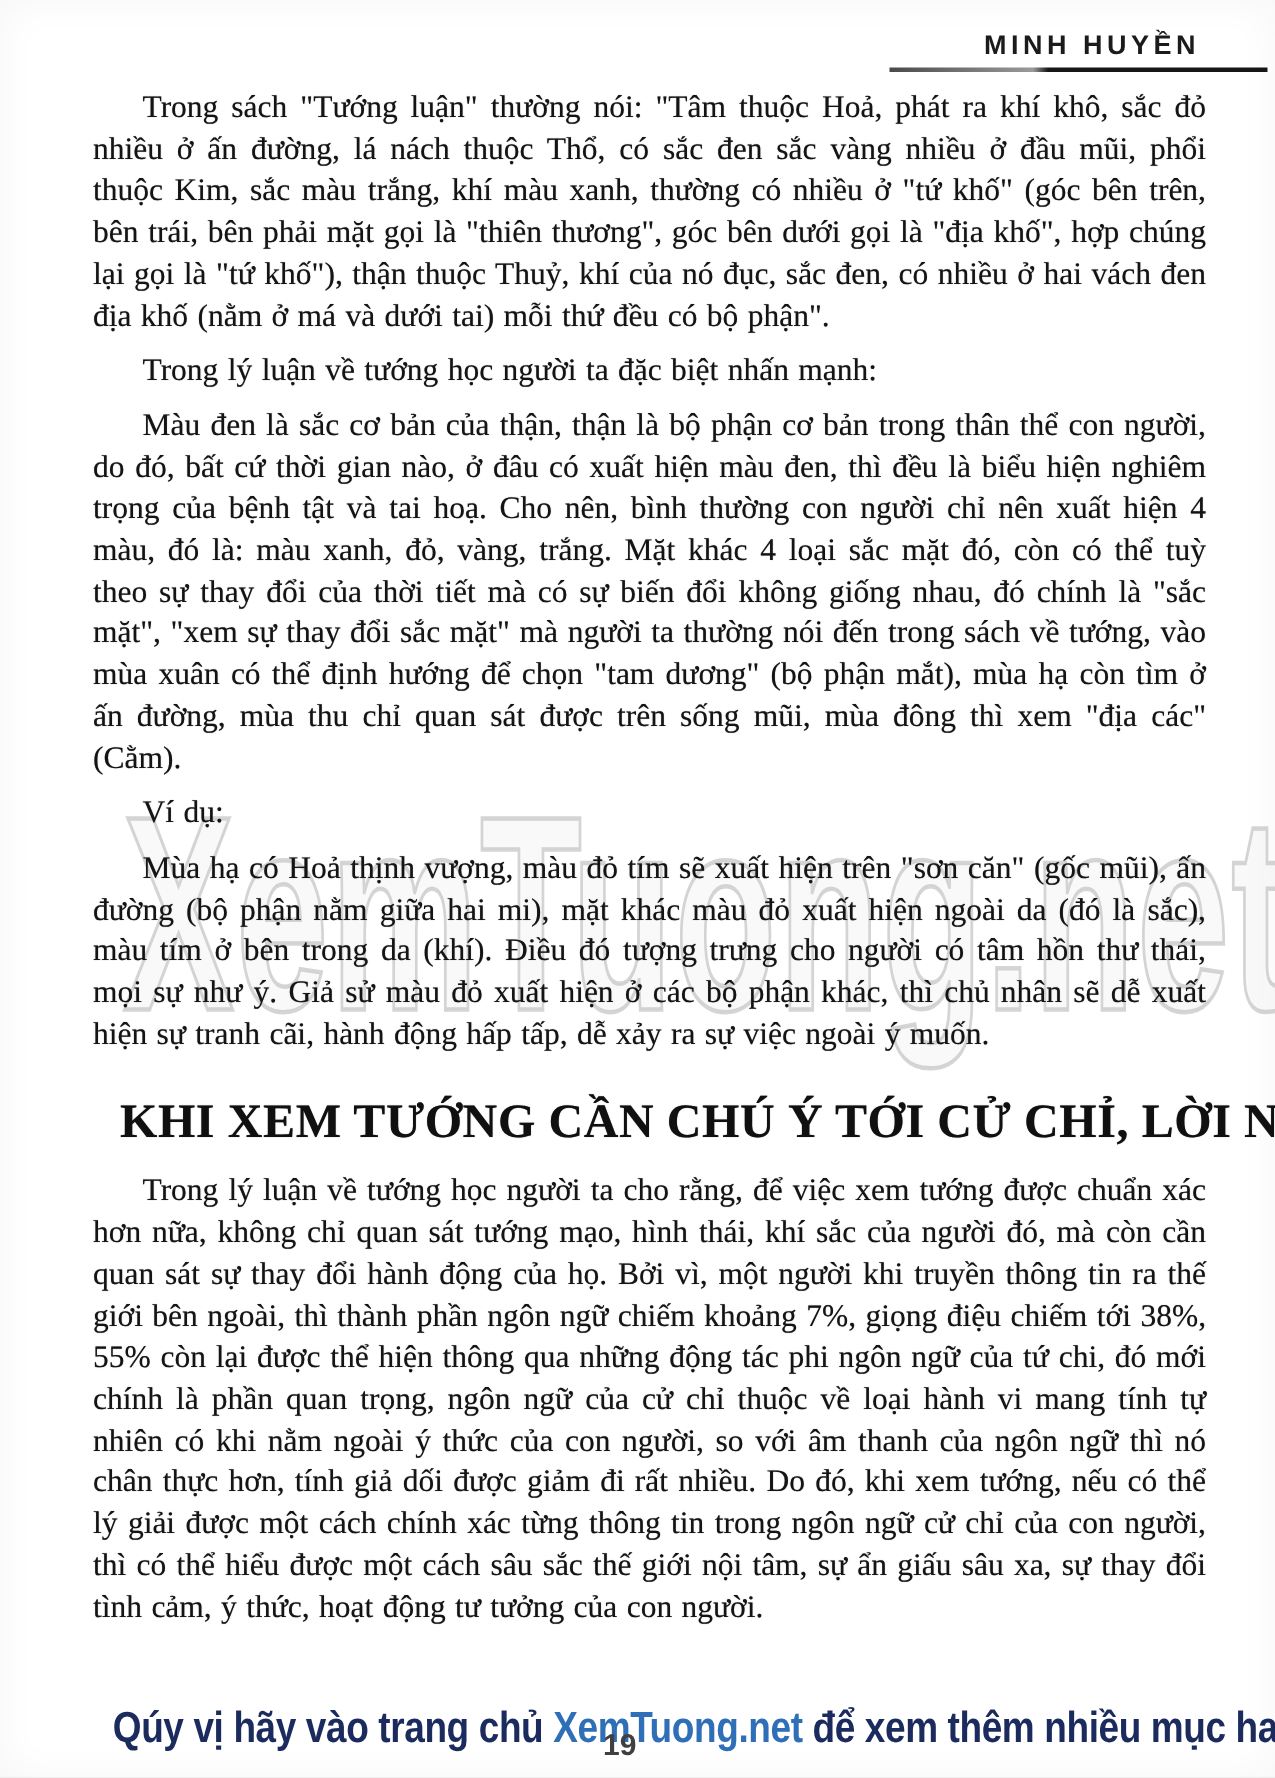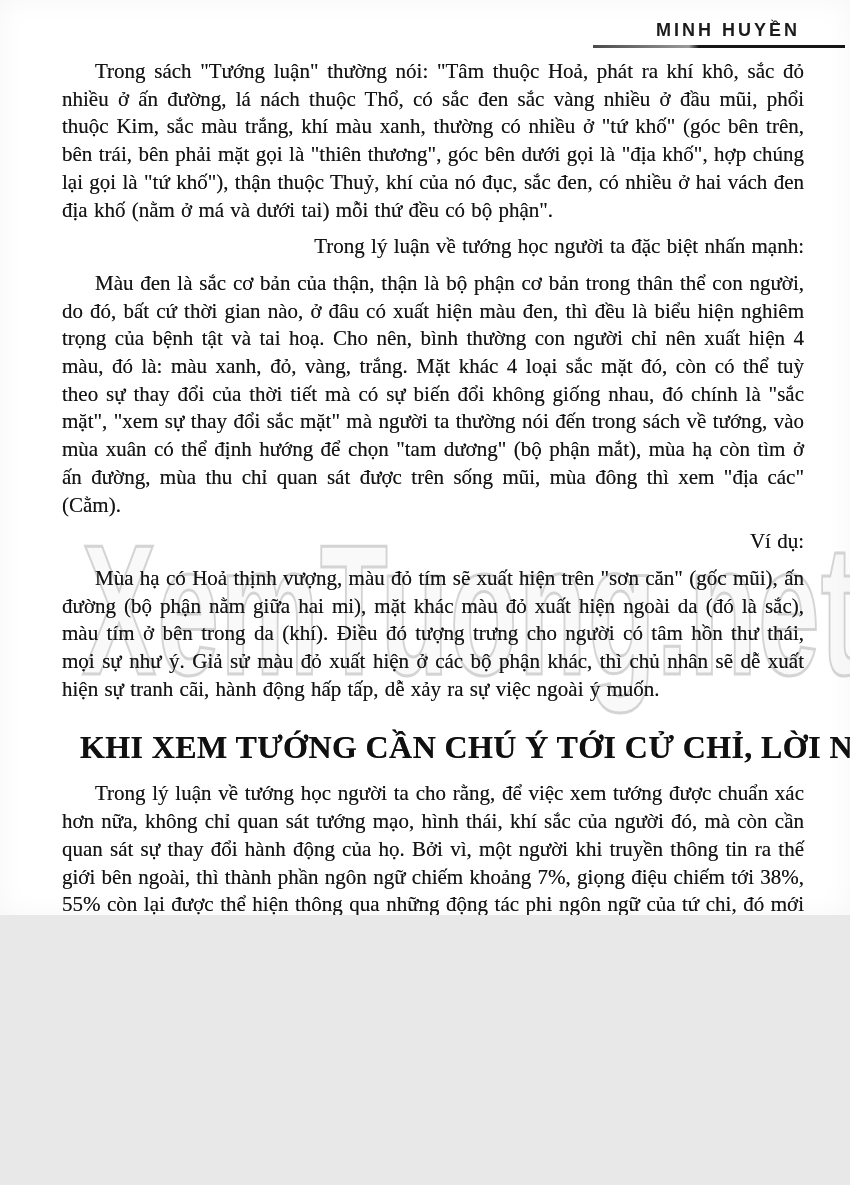--- a/index.html
+++ b/index.html
@@ -1,20 +1,20 @@
 <!DOCTYPE html>
 <html><head>
 <meta charset="utf-8">
 <style>
   * { box-sizing: border-box; }
   html, body { margin: 0; padding: 0; background: #e8e8e8; }
   .page {
     position: relative;
     width: 850px;
-    height: 915px;
+    height: 1185px;
     margin: 0 auto;
     background: #ffffff;
     overflow: hidden;
     font-family: "Liberation Serif", serif;
     color: #141414;
     box-shadow: inset 0 0 28px rgba(0,0,0,0.04);
   }
 
   
   .header-author {
@@ -67,21 +67,21 @@
   }
   .content p {
     margin: 0 0 9px 0;
     font-size: 21px;
     line-height: 27.7px;
     text-align: justify;
     text-indent: 33px;
     text-shadow: 0 0 0.6px rgba(0,0,0,0.55);
     word-spacing: 1px;
   }
-  .content p.no-justify { text-align: right; }
+  .content p.no-justify { text-align: left; }
   .section-heading {
     margin: 26px 0 14px 18px;
     font-size: 32px;
     font-weight: bold;
     letter-spacing: 0.4px;
     color: #101010;
     text-shadow: 0 0 0.6px rgba(0,0,0,0.6);
     white-space: nowrap;
   }
 

